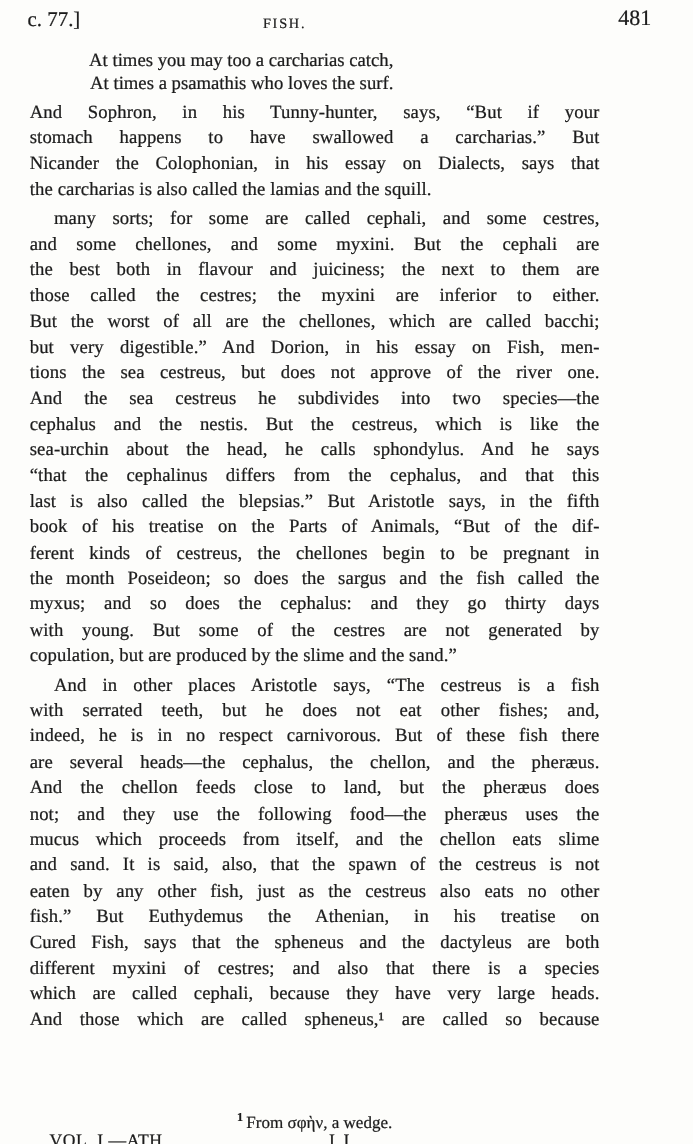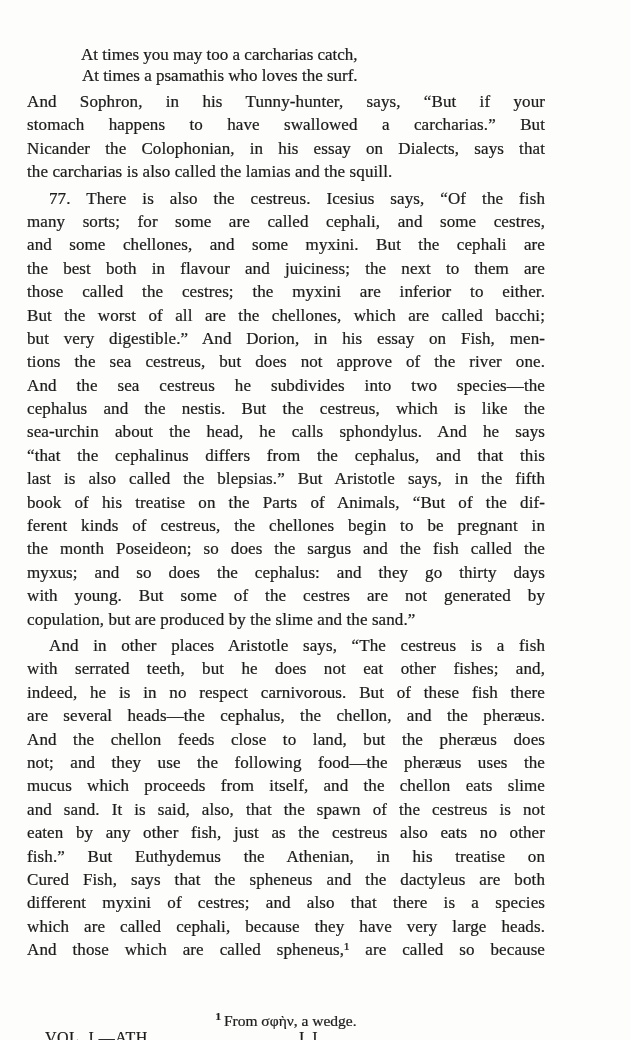--- a/index.html
+++ b/index.html
@@ -47,35 +47,39 @@
   
   .signature-line { position: absolute; top: 1029px; left: 27px; width: 518px; height: 20px; font-size: 16px; }
   .sig-left  { position: absolute; left: 18px;  letter-spacing: 0.5px; }
   .sig-right { position: absolute; left: 272px; letter-spacing: 2px; }
 </style>
 </head>
 <body>
 
 <div class="page">
 
+  <div class="header">
+    <span class="chapter-marker">c. 77.]</span>
+    <span class="running-title">FISH.</span>
+    <span class="page-number">481</span>
+  </div>
 
   <div class="verse">
       <div class="line">At times you may too a carcharias catch,</div>
       <div class="line">At times a psamathis who loves the surf.</div>
     </div>
 
   <div class="main">
     <div class="para">
         <div class="line">And Sophron, in his Tunny-hunter, says, “But if your</div>
         <div class="line">stomach happens to have swallowed a carcharias.” But</div>
         <div class="line">Nicander the Colophonian, in his essay on Dialects, says that</div>
         <div class="line">the carcharias is also called the lamias and the squill.</div>
       </div>
     <div class="para indent">
-        <div class="line">77. There is also the cestreus. Icesius says, “Of the fish</div>
         <div class="line">many sorts; for some are called cephali, and some cestres,</div>
         <div class="line">and some chellones, and some myxini. But the cephali are</div>
         <div class="line">the best both in flavour and juiciness; the next to them are</div>
         <div class="line">those called the cestres; the myxini are inferior to either.</div>
         <div class="line">But the worst of all are the chellones, which are called bacchi;</div>
         <div class="line">but very digestible.” And Dorion, in his essay on Fish, men-</div>
         <div class="line">tions the sea cestreus, but does not approve of the river one.</div>
         <div class="line">And the sea cestreus he subdivides into two species—the</div>
         <div class="line">cephalus and the nestis. But the cestreus, which is like the</div>
         <div class="line">sea-urchin about the head, he calls sphondylus. And he says</div>

